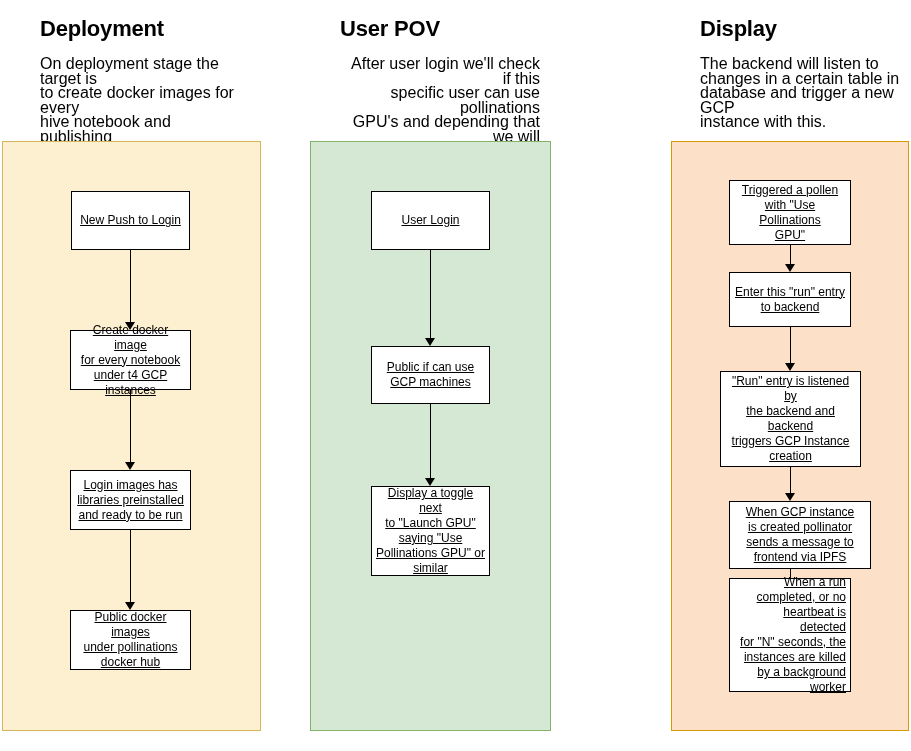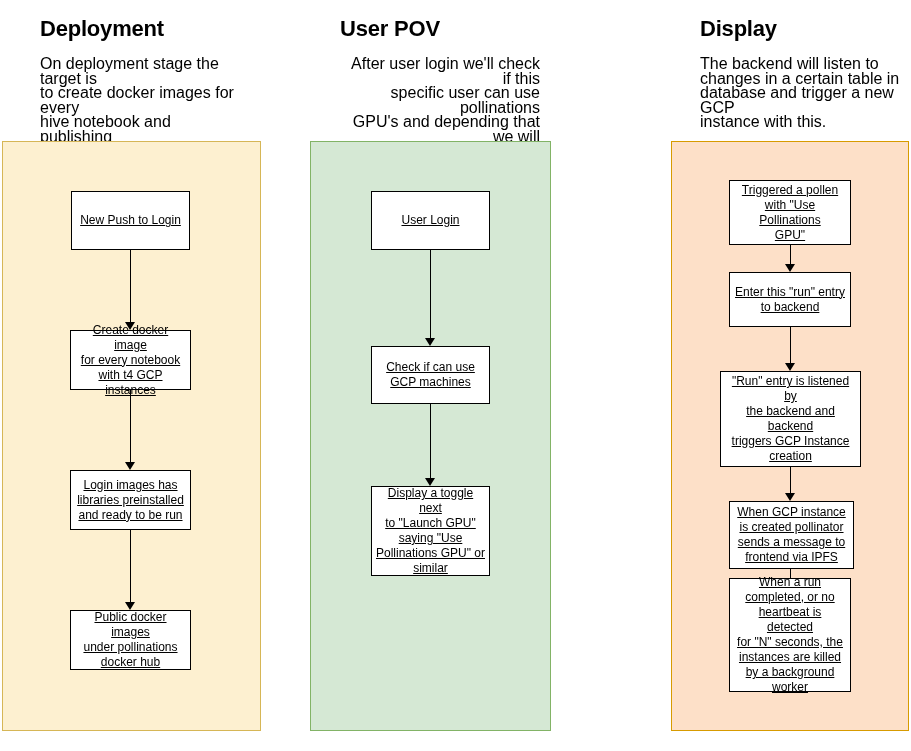--- a/index.html
+++ b/index.html
@@ -82,21 +82,21 @@
 
   <div class="panel panel-deployment" style="background: rgb(253, 240, 208); border-color: rgb(214, 182, 86);"></div>
 
   <div class="node" style="left:71px; top:191px; width:119px; height:59px;">New Push to Login</div>
 
   <div class="conn" style="left:130px; top:250px; height:72px;"></div>
   <div class="arrowhead" style="left:125px; top:322px;"></div>
 
   <div class="node" style="left:70px; top:330px; width:121px; height:60px;">Create docker image
 for every notebook
-with t4 GCP
+under t4 GCP
 instances</div>
 
   <div class="conn" style="left:130px; top:390px; height:72px;"></div>
   <div class="arrowhead" style="left:125px; top:462px;"></div>
 
   <div class="node" style="left:70px; top:470px; width:121px; height:60px;">Login images has
 libraries preinstalled
 and ready to be run</div>
 
   <div class="conn" style="left:130px; top:530px; height:72px;"></div>
@@ -112,21 +112,21 @@
 GPU's and depending that we will
 enable an extra button.</div>
 
   <div class="panel panel-userpov" style="background: rgb(213, 232, 212); border-color: rgb(130, 179, 102);"></div>
 
   <div class="node" style="left:371px; top:191px; width:119px; height:59px;">User Login</div>
 
   <div class="conn" style="left:430px; top:250px; height:88px;"></div>
   <div class="arrowhead" style="left:425px; top:338px;"></div>
 
-  <div class="node" style="left:371px; top:346px; width:119px; height:58px;">Check if can use
+  <div class="node" style="left:371px; top:346px; width:119px; height:58px;">Public if can use
 GCP machines</div>
 
   <div class="conn" style="left:430px; top:404px; height:74px;"></div>
   <div class="arrowhead" style="left:425px; top:478px;"></div>
 
   <div class="node" style="left:371px; top:486px; width:119px; height:90px;">Display a toggle next
 to "Launch GPU"
 saying "Use
 Pollinations GPU" or
 similar</div>
@@ -153,29 +153,29 @@
   <div class="arrowhead" style="left:785px; top:363px;"></div>
 
   <div class="node" style="left:720px; top:371px; width:141px; height:96px;">"Run" entry is listened by
 the backend and backend
 triggers GCP Instance
 creation</div>
 
   <div class="conn" style="left:790px; top:467px; height:26px;"></div>
   <div class="arrowhead" style="left:785px; top:493px;"></div>
 
-  <div class="node" style="left:729px; top:501px; width:125px; height:68px;">When GCP instance
+  <div class="node" style="left:729px; top:501px; width:142px; height:68px;">When GCP instance
 is created pollinator
 sends a message to
 frontend via IPFS</div>
 
   <div class="conn" style="left:790px; top:569px; height:14px;"></div>
   <div class="arrowhead" style="left:785px; top:583px;"></div>
 
-  <div class="node" style="left:729px; top:578px; width:122px; height:114px;">When a run
+  <div class="node" style="left:729px; top:578px; width:122px; height:114px;text-align:right;">When a run
 completed, or no
 heartbeat is detected
 for "N" seconds, the
 instances are killed
 by a background
 worker</div>
 
 </div>
 
 </body></html>

